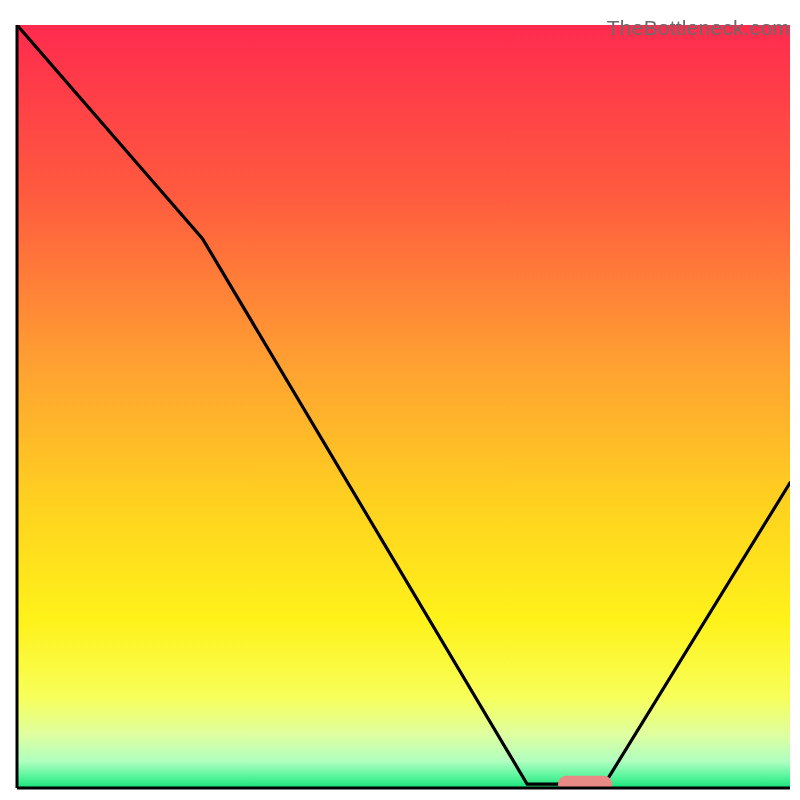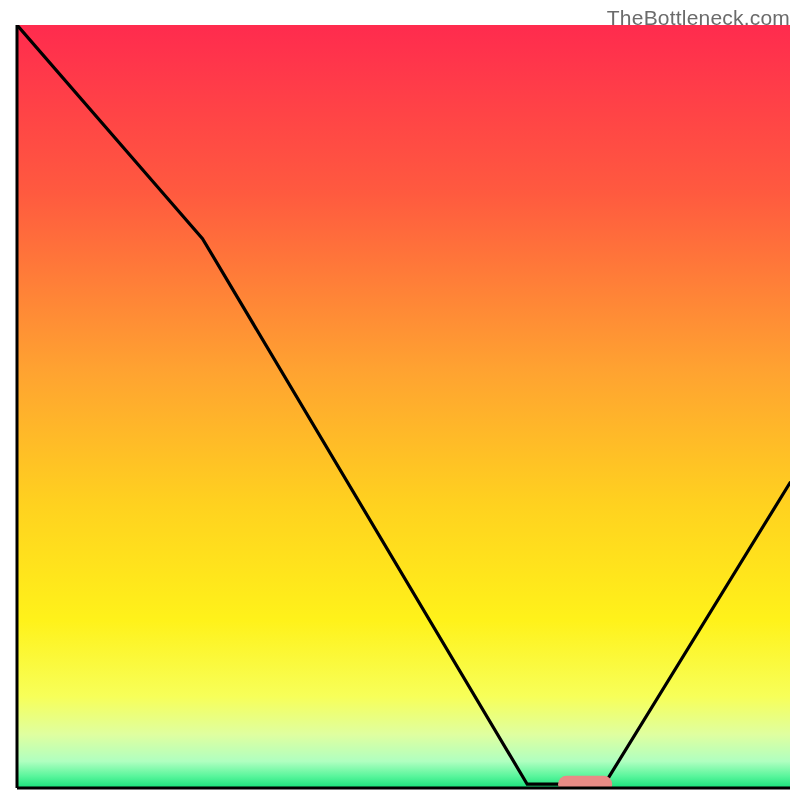--- a/index.html
+++ b/index.html
@@ -10,21 +10,21 @@
     background: #ffffff;
     font-family: Arial, Helvetica, sans-serif;
   }
   .container {
     position: relative;
     width: 800px;
     height: 800px;
   }
   .watermark {
     position: absolute;
-    top: 6px;
+    top: 16px;
     right: 10px;
     color: #6b6b6b;
     font-size: 21px;
     font-weight: 400;
     letter-spacing: 0.2px;
     z-index: 10;
   }
   svg {
     position: absolute;
     top: 0;

